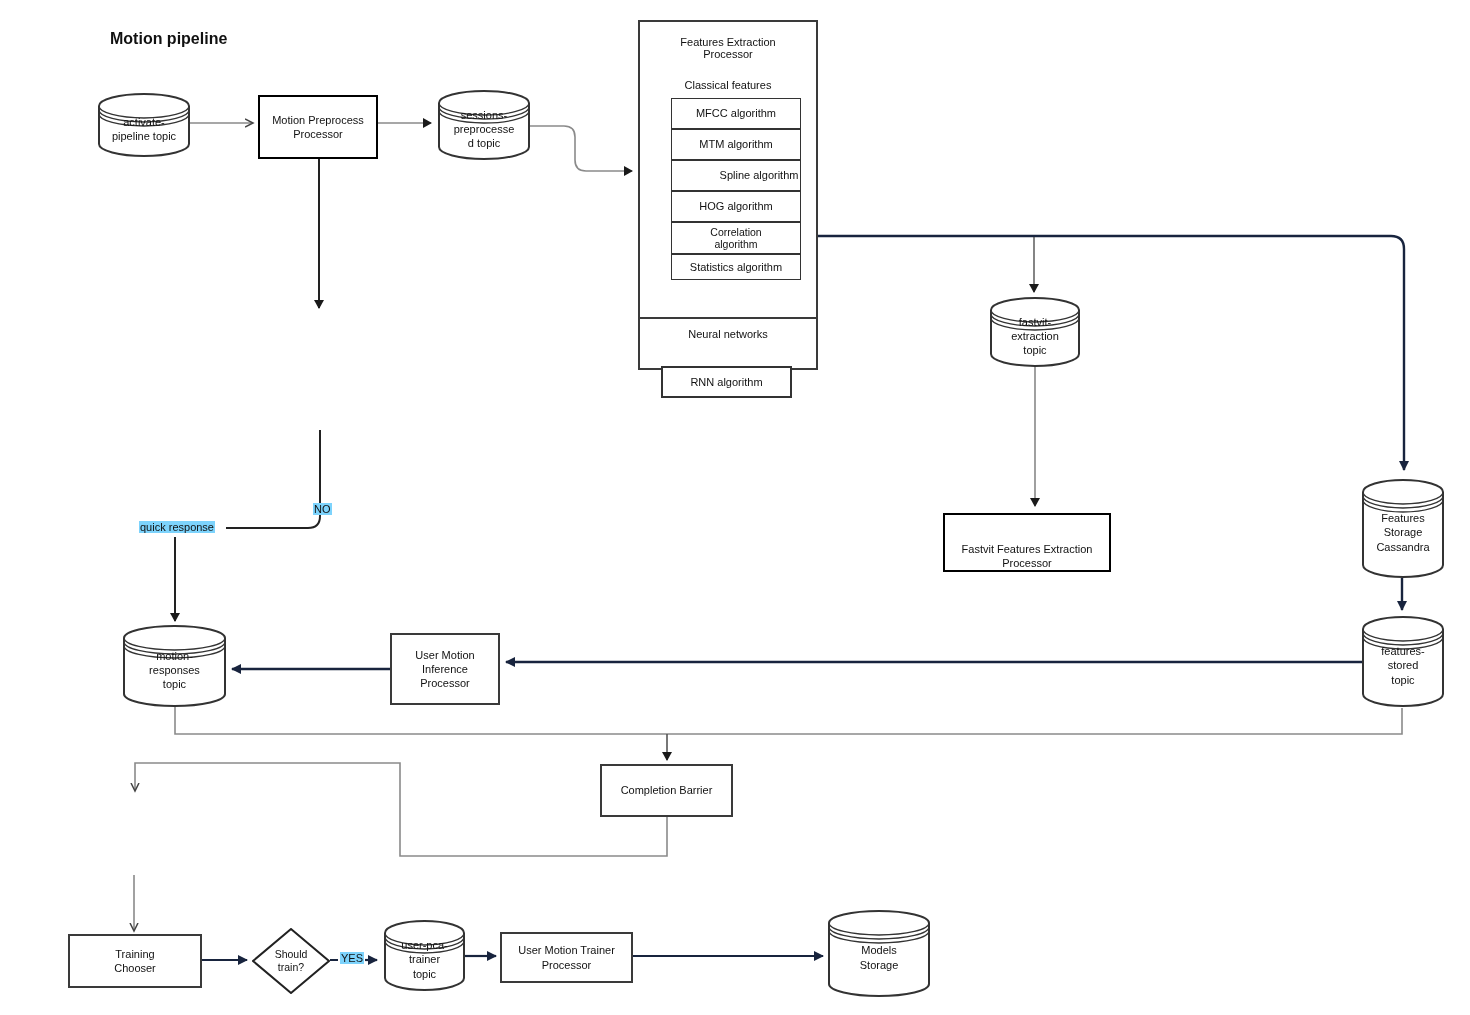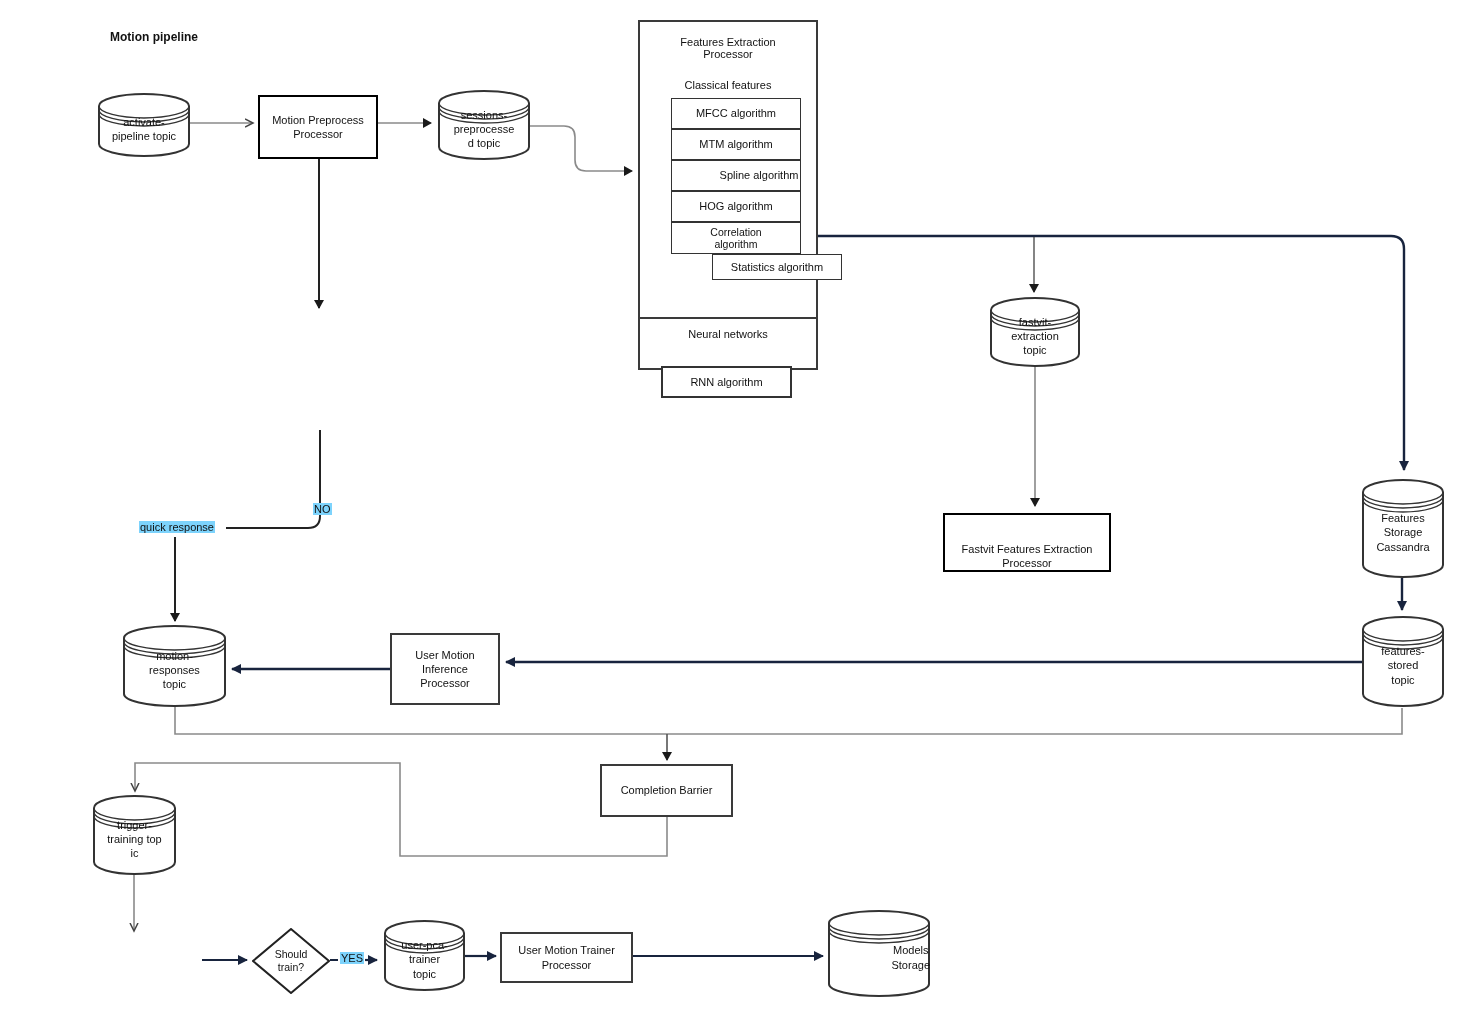--- a/index.html
+++ b/index.html
@@ -9,21 +9,21 @@
   .node{position:absolute;display:flex;align-items:center;justify-content:center;
         text-align:center;font-size:11px;line-height:1.28;}
   .shape{position:absolute;left:0;top:0;}
   .lbl{position:relative;white-space:pre-line;z-index:2;}
   .box{background:#fff;border:2px solid #3a3a3a;box-sizing:border-box;}
   .b-strong{border:2.5px solid #000;}
   .cylbody{fill:#ffffff;stroke:#333;stroke-width:2;}
   .cylline{fill:none;stroke:#333;stroke-width:1.3;}
   .diashape{fill:#ffffff;stroke:#222;stroke-width:2;}
   .cylinder .lbl{padding-top:8px;}
-  #title{position:absolute;left:110px;top:30px;font-size:12px;font-weight:bold;}
+  #title{position:absolute;left:110px;top:30px;font-size:16px;font-weight:bold;}
   
   #features-box{position:absolute;left:638px;top:20px;width:180px;height:350px;
         border:2px solid #3a3a3a;box-sizing:border-box;background:#fff;}
   #features-box .inner-title{position:absolute;top:14px;left:0;width:100%;
         text-align:center;font-size:11px;white-space:pre-line;}
   #features-box .section-lbl{position:absolute;left:0;width:100%;text-align:center;font-size:11px;}
   .algo{position:absolute;left:31px;width:130px;border:1.5px solid #333;box-sizing:border-box;
         background:#fff;display:flex;align-items:center;justify-content:center;
         font-size:11px;text-align:center;white-space:pre-line;line-height:1.15;}
   #nn-divider{position:absolute;left:-2px;top:295px;width:180px;border-top:2px solid #3a3a3a;}
@@ -159,45 +159,34 @@
         <path class="cylbody" d="M1 13 A 50.5 12 0 0 1 102 13 V 69 A 50.5 12 0 0 1 1 69 Z"></path>
         <path class="cylline" d="M1 13 A 50.5 12 0 0 0 102 13"></path>
         <path class="cylline" d="M1 17 A 50.5 12 0 0 0 102 17"></path>
         <path class="cylline" d="M1 21 A 50.5 12 0 0 0 102 21"></path>
       </svg>
     <div class="lbl">motion-
 responses
 topic</div>
   </div>
 
-  <div class="node cylinder" style="left:93px;top:795px;width:83px;height:80px;">
-      <svg class="shape" width="83" height="80">
-        <path class="cylbody" d="M1 13 A 40.5 12 0 0 1 82 13 V 67 A 40.5 12 0 0 1 1 67 Z"></path>
-        <path class="cylline" d="M1 13 A 40.5 12 0 0 0 82 13"></path>
-        <path class="cylline" d="M1 17 A 40.5 12 0 0 0 82 17"></path>
-        <path class="cylline" d="M1 21 A 40.5 12 0 0 0 82 21"></path>
-      </svg>
-    <div class="lbl">trigger-
-training top
-ic</div>
-  </div>
 
   <div class="node cylinder" style="left:384px;top:920px;width:81px;height:71px;">
       <svg class="shape" width="81" height="71">
         <path class="cylbody" d="M1 13 A 39.5 12 0 0 1 80 13 V 58 A 39.5 12 0 0 1 1 58 Z"></path>
         <path class="cylline" d="M1 13 A 39.5 12 0 0 0 80 13"></path>
         <path class="cylline" d="M1 17 A 39.5 12 0 0 0 80 17"></path>
         <path class="cylline" d="M1 21 A 39.5 12 0 0 0 80 21"></path>
       </svg>
     <div class="lbl">user-pca-
 trainer
 topic</div>
   </div>
 
-  <div class="node cylinder" style="left:828px;top:910px;width:102px;height:87px;justify-content:flex-end;">
+  <div class="node cylinder" style="left:828px;top:910px;width:102px;height:87px;">
       <svg class="shape" width="102" height="87">
         <path class="cylbody" d="M1 13 A 50 12 0 0 1 101 13 V 74 A 50 12 0 0 1 1 74 Z"></path>
         <path class="cylline" d="M1 13 A 50 12 0 0 0 101 13"></path>
         <path class="cylline" d="M1 17 A 50 12 0 0 0 101 17"></path>
         <path class="cylline" d="M1 21 A 50 12 0 0 0 101 21"></path>
       </svg>
     <div class="lbl">Models
 Storage</div>
   </div>
 
@@ -214,20 +203,24 @@
   <div class="node box" style="left:390px;top:633px;width:110px;height:72px;">
     <div class="lbl">User Motion
 Inference
 Processor</div>
   </div>
 
   <div class="node box" style="left:600px;top:764px;width:133px;height:53px;">
     <div class="lbl">Completion Barrier</div>
   </div>
 
+  <div class="node box" style="left:68px;top:934px;width:134px;height:54px;">
+    <div class="lbl">Training
+Chooser</div>
+  </div>
 
   <div class="node box" style="left:500px;top:932px;width:133px;height:51px;">
     <div class="lbl">User Motion Trainer
 Processor</div>
   </div>
 
 
   <div class="node diamond" style="left:252px;top:928px;width:78px;height:66px;">
       <svg class="shape" width="78" height="66">
         <polygon class="diashape" points="39,1 77,33 39,65 1,33"></polygon>
@@ -239,21 +232,21 @@
   <div id="features-box">
     <div class="inner-title">Features Extraction
 Processor</div>
     <div class="section-lbl" style="top:57px;">Classical features</div>
     <div class="algo" style="top:76px;height:31px;">MFCC algorithm</div>
     <div class="algo" style="top:107px;height:31px;">MTM algorithm</div>
     <div class="algo" style="top:138px;height:31px;padding-left:46px;">Spline algorithm</div>
     <div class="algo" style="top:169px;height:31px;">HOG algorithm</div>
     <div class="algo" style="top:200px;height:32px;font-size:10.5px;">Correlation
 algorithm</div>
-    <div class="algo" style="top:232px;height:26px;margin-left:41px;">Statistics algorithm</div>
+    <div class="algo" style="top:232px;height:26px;">Statistics algorithm</div>
     <div id="nn-divider"></div>
     <div class="section-lbl" style="top:306px;">Neural networks</div>
     <div id="rnn-box">
       <span>RNN algorithm</span>
     </div>
   </div>
 
   <div class="edge-lbl" style="left:313px;top:503px;">NO</div>
   <div class="edge-lbl" style="left:139px;top:521px;">quick response</div>
   <div class="edge-lbl" style="left:340px;top:952px;">YES</div>

